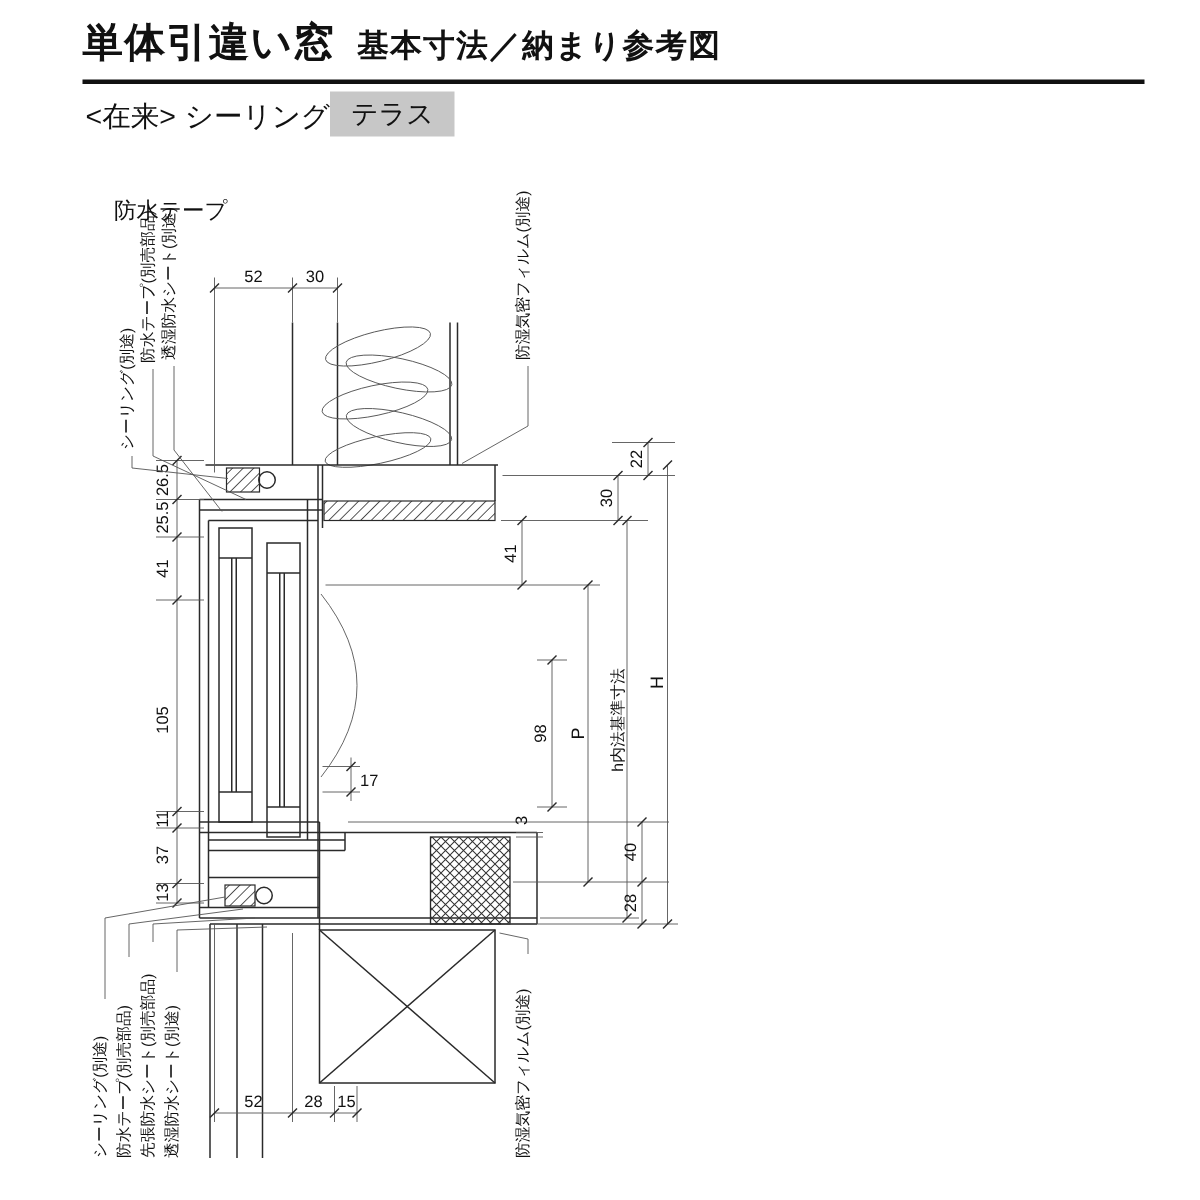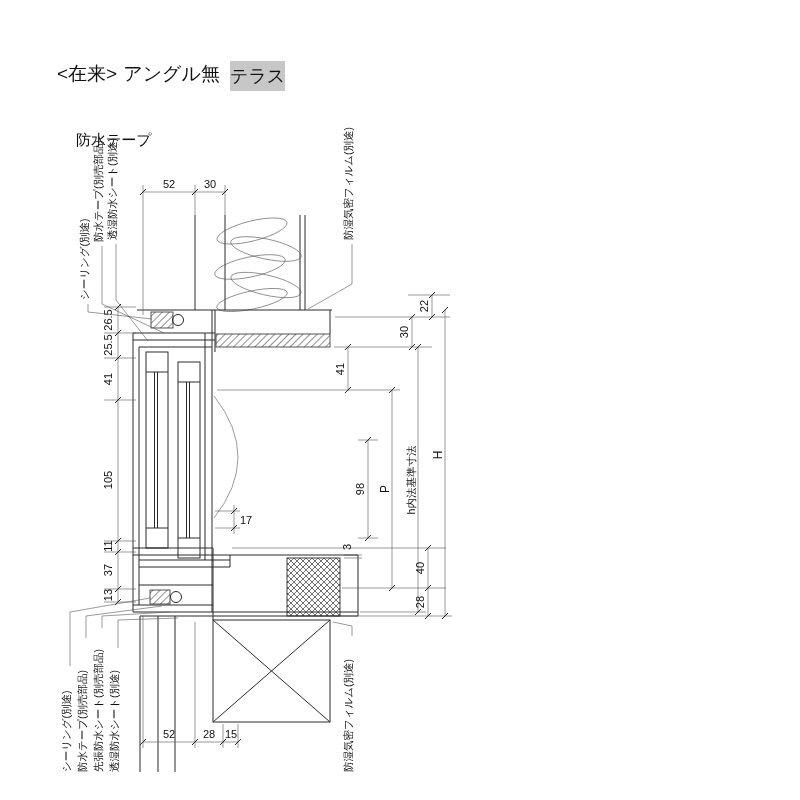--- a/index.html
+++ b/index.html
@@ -1,42 +1,46 @@
 <!DOCTYPE html>
 <html><head>
 <meta charset="utf-8">
 <style>
   html,body{margin:0;padding:0;background:#fff}
   .page{position:relative;width:800px;height:800px;background:#fff;overflow:hidden;
         font-family:"Liberation Sans","DejaVu Sans",sans-serif;color:#111}
   .header{position:absolute;left:55px;top:10px;width:708px;border-bottom:3px solid #111;padding-bottom:7px;white-space:nowrap}
   .title-main{font-size:27px;font-weight:bold;letter-spacing:1px}
   .title-sub{font-size:21px;font-weight:bold;margin-left:10px;letter-spacing:1px}
-  .variant{position:absolute;left:57px;top:61px;font-size:19px;display:flex;align-items:flex-start}
+  .variant{position:absolute;left:57px;top:61px;font-size:19px;display:flex;align-items:flex-end}
   .variant span{display:inline-block}
   .v-angle{margin-left:6px}
-  .terrace{background:#c7c7c7;padding:3px 0;margin-left:10px;font-size:18px}
+  .terrace{background:#c7c7c7;padding:3px 14px;font-size:18px}
   .section-label{position:absolute;left:76px;top:131px;font-size:15px}
   svg{position:absolute;left:0;top:0}
   .ln{stroke:#2a2a2a;stroke-width:1;fill:none}
   .thin{stroke:#555;stroke-width:.6;fill:none}
   .tick{stroke:#2a2a2a;stroke-width:1}
   .dim{font-size:11px;fill:#111;font-family:"Liberation Sans",sans-serif}
   .lbl{font-size:10.5px;fill:#111;font-family:"Liberation Sans",sans-serif}
   .big{font-size:12px;fill:#111;font-family:"Liberation Sans",sans-serif}
 </style>
 </head>
 <body>
 
 <div class="page">
 
+  <div class="header">
+    <span class="title-main">単体引違い窓</span>
+    <span class="title-sub">基本寸法／納まり参考図</span>
+  </div>
 
   <div class="variant">
     <span>&lt;在来&gt;</span>
-    <span class="v-angle">アングル無</span>
+    <span class="v-angle">シーリング</span>
     <span class="terrace">テラス</span>
   </div>
 
   <div class="section-label">防水テープ</div>
 
   <svg width="800" height="800" viewBox="0 0 800 800">
     <defs>
       <pattern id="hatch" width="5" height="5" patternUnits="userSpaceOnUse" patternTransform="rotate(45)">
         <line x1="0" y1="0" x2="0" y2="5" stroke="#333" stroke-width="1.1"></line>
       </pattern>

